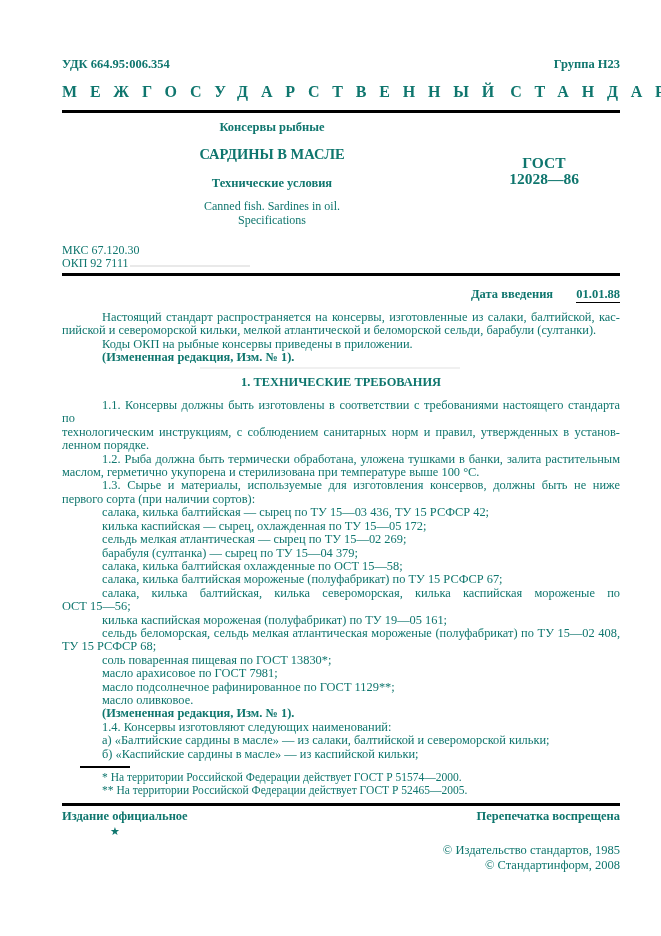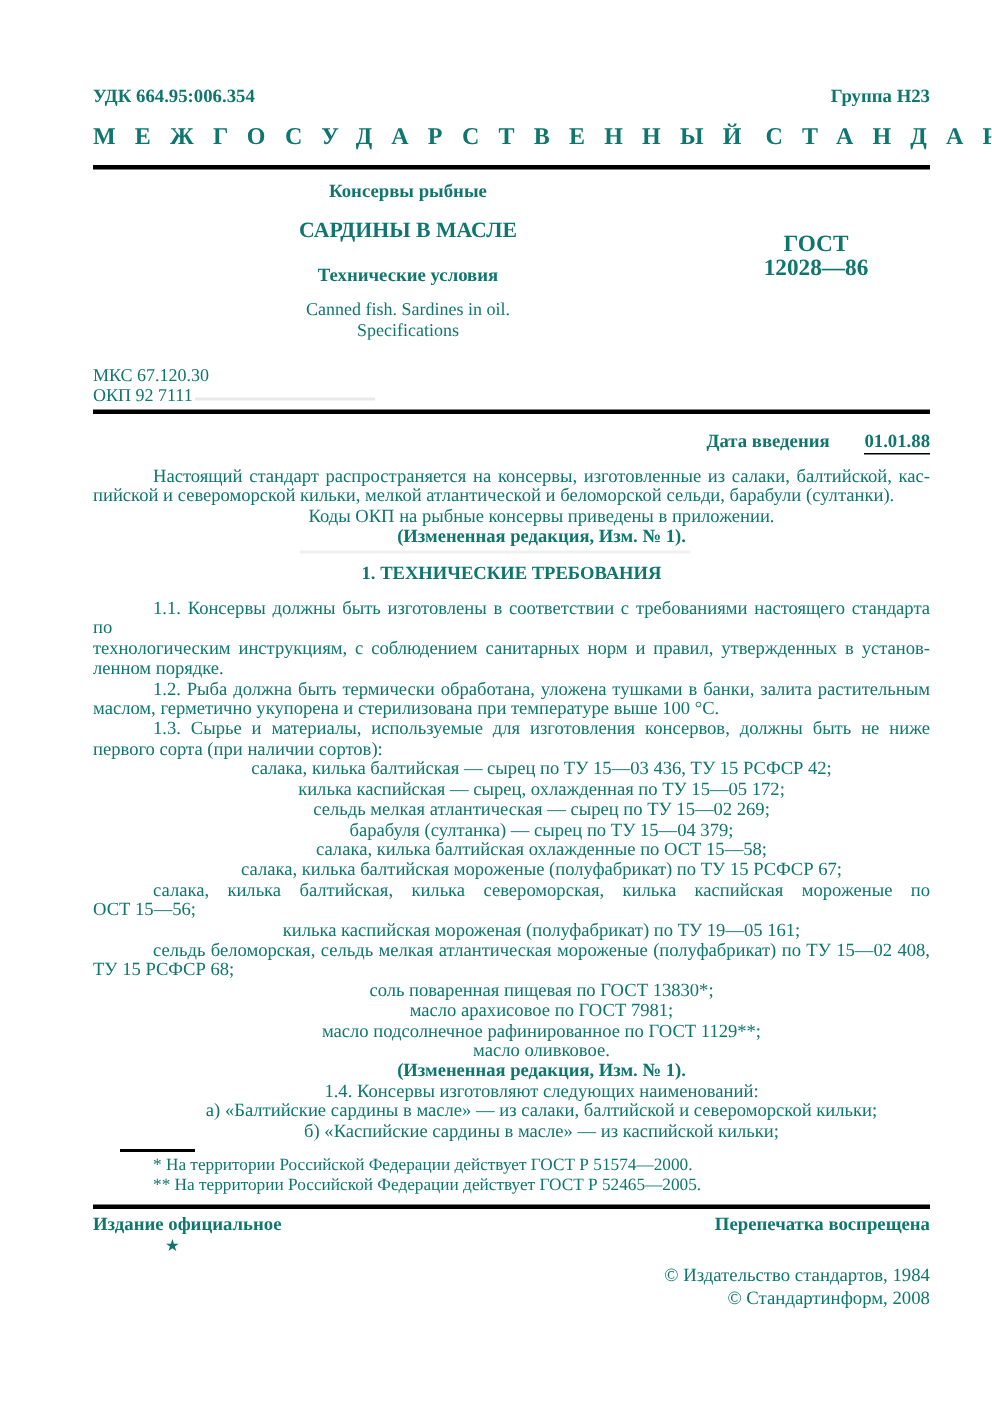--- a/index.html
+++ b/index.html
@@ -28,21 +28,21 @@
   .t-en{font-size:12px;line-height:13.5px;margin-top:9px;}
   .title-right{flex:1;text-align:center;font-weight:bold;font-size:15.5px;line-height:16px;padding-top:36px;padding-right:14px;}
   
   .codes{font-size:12px;line-height:13px;margin-top:17px;}
   .rule2{margin-top:3px;}
   .date-row{text-align:right;font-weight:bold;font-size:12.5px;line-height:14px;margin-top:11px;}
   .date-val{border-bottom:1.5px solid #000;padding-bottom:1px;margin-left:20px;}
   
   .bodytext{margin-top:10px;font-size:12.4px;line-height:13.4px;}
   .bl{min-height:13.4px;}
-  .ind{text-indent:40px;text-align:center;}
+  .ind{text-indent:40px;}
   .b{font-weight:bold;}
   .just{text-align:justify;text-align-last:justify;}
   .head{text-align:center;font-weight:bold;margin:11px 0 10px 0;text-indent:0;}
   
   .fn-rule{width:50px;height:1.5px;background:#000;margin:5px 0 3px 18px;}
   .footnotes{font-size:11.5px;line-height:13.5px;}
   .fn{text-indent:40px;}
   
   .footer-rule{margin-top:5px;height:3.5px;}
   .footer-row{display:flex;justify-content:space-between;font-weight:bold;font-size:12.5px;line-height:15px;margin-top:3px;}
@@ -140,19 +140,19 @@
 
   <div class="rule footer-rule"></div>
 
   <div class="footer-row">
     <span>Издание официальное</span>
     <span>Перепечатка воспрещена</span>
   </div>
   <div class="star">★</div>
 
   <div class="copyright">
-    <div>© Издательство стандартов, 1984</div>
+    <div>© Издательство стандартов, 1985</div>
     <div>© Стандартинформ, 2008</div>
   </div>
 
   <div class="ghost ghost1"></div>
   <div class="ghost ghost2"></div>
 </div>
 
 </body></html>

